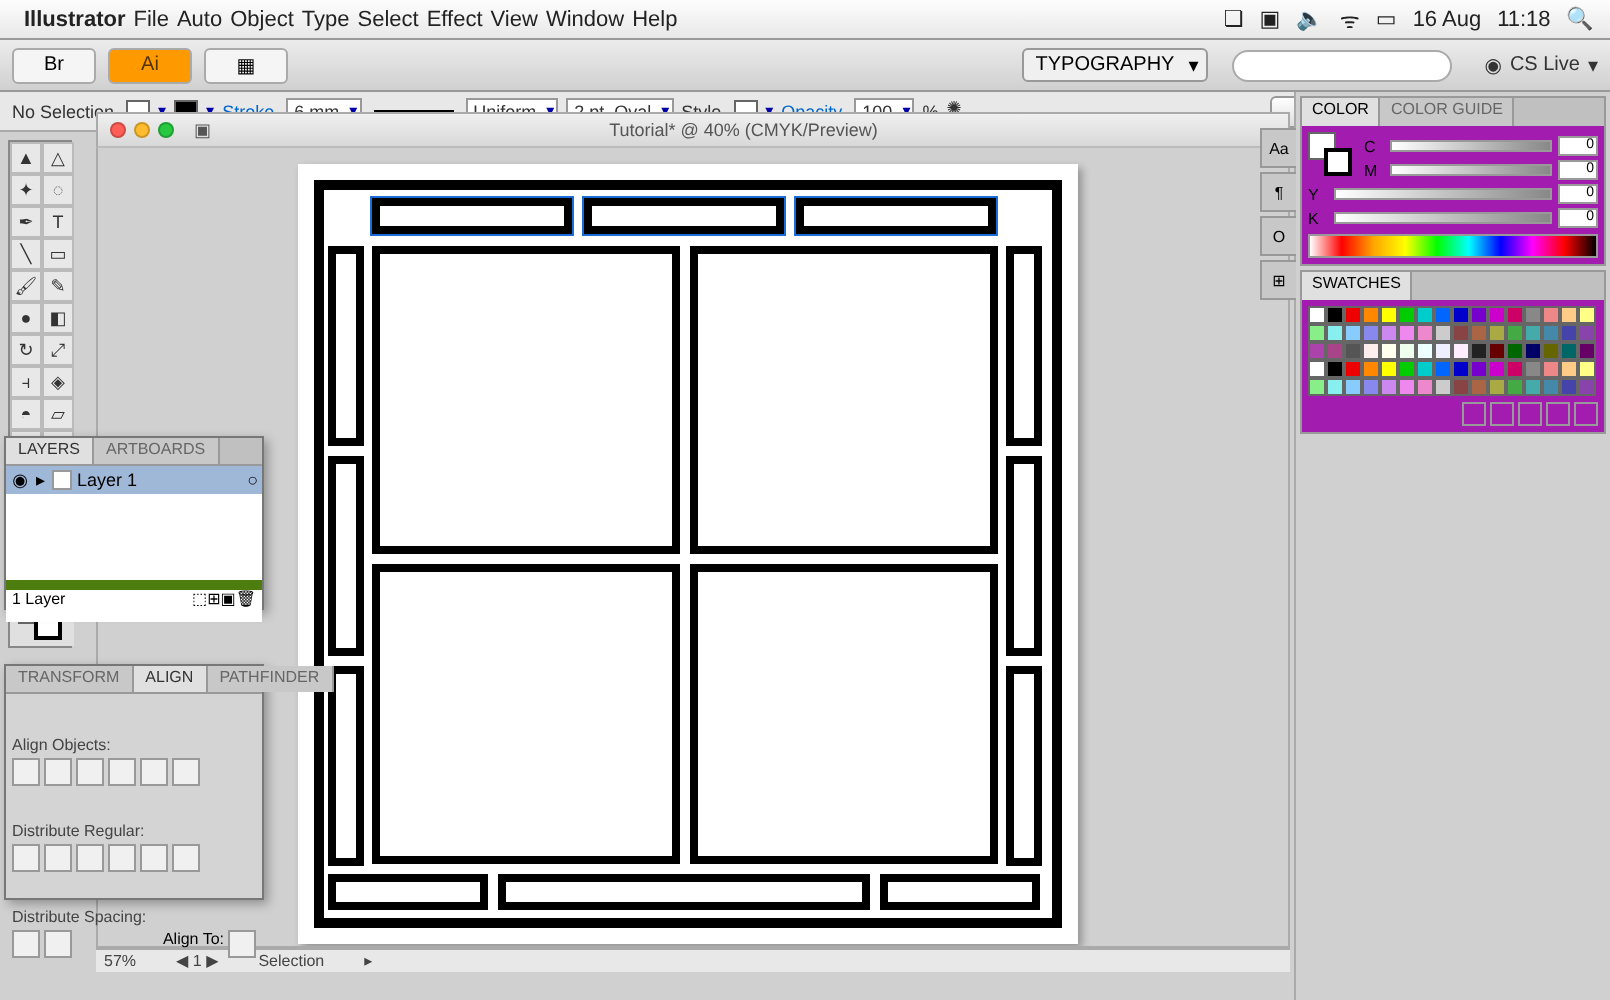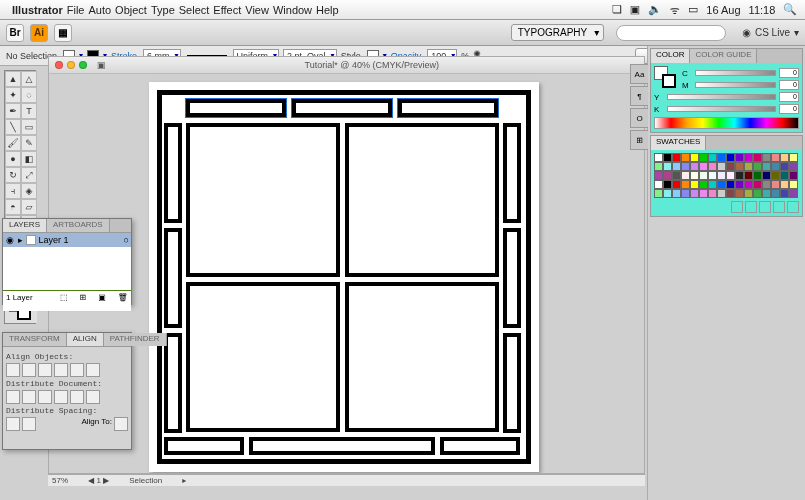--- a/index.html
+++ b/index.html
@@ -7,21 +7,21 @@
 
 
 .mac-menubar { height: 20px; background: linear-gradient(#fdfdfd, #e8e8e8); border-bottom: 1px solid #999; display: flex; align-items: center; padding: 0 8px; gap: 4px; font-size: 11px; color: #222; }
 .mac-menubar .apple { font-size: 13px; }
 .mac-menubar .spacer { flex: 1; }
 .mac-menubar .status { display: flex; align-items: center; gap: 8px; }
 .mac-menubar .status span { display: inline-flex; align-items: center; }
 
 
 .app-toolbar { height: 26px; background: linear-gradient(#ececec, #d0d0d0); border-bottom: 1px solid #999; display: flex; align-items: center; padding: 0 6px; gap: 6px; }
-.app-toolbar .icon-btn { width: 18px; height: 18px; border: 1px solid #aaa; border-radius: 3px; background: #f5f5f5; display: inline-flex; align-items: center; justify-content: center; font-size: 10px; font-weight: bold; }
+.app-toolbar .icon-btn { width: 42px; height: 18px; border: 1px solid #aaa; border-radius: 3px; background: #f5f5f5; display: inline-flex; align-items: center; justify-content: center; font-size: 10px; }
 .workspace-drop { margin-left: auto; border: 1px solid #999; background: #f0f0f0; padding: 2px 16px 2px 6px; font-size: 10px; position: relative; border-radius: 3px; }
 .workspace-drop::after { content: "▾"; position: absolute; right: 4px; }
 .search-box { width: 110px; height: 16px; border: 1px solid #aaa; border-radius: 8px; background: #fff; margin-left: 6px; }
 .cslive { margin-left: 10px; display: flex; align-items: center; gap: 4px; font-size: 10px; color: #333; }
 
 
 .control-bar { height: 20px; background: #e8e8e8; border-bottom: 1px solid #aaa; display: flex; align-items: center; padding: 0 6px; gap: 4px; font-size: 9px; color: #333; }
 .control-bar .label { margin-right: 2px; }
 .control-bar .drop { border: 1px solid #999; background: #fff; padding: 1px 10px 1px 3px; position: relative; font-size: 9px; }
 .control-bar .drop::after { content: "▾"; position: absolute; right: 1px; font-size: 8px; color: #00a; }
@@ -53,33 +53,33 @@
 
 .panel { position: absolute; background: #d4d4d4; border: 1px solid #777; box-shadow: 2px 2px 5px rgba(0,0,0,0.3); font-size: 9px; }
 .panel .tabs { display: flex; background: #c0c0c0; height: 14px; border-bottom: 1px solid #999; }
 .panel .tab { padding: 1px 6px; background: #e0e0e0; border-right: 1px solid #999; font-size: 8px; color: #333; }
 .panel .tab.inactive { background: #c8c8c8; color: #666; }
 .panel .body { padding: 3px; }
 
 .layers-panel { left: 2px; top: 218px; width: 130px; height: 87px; }
 .layers-panel .layer-row { display: flex; align-items: center; background: #9fb8d8; height: 14px; gap: 3px; padding: 0 2px; }
 .layers-panel .eye { width: 10px; text-align: center; }
-.layers-panel .foot { position: absolute; bottom: 0; left: 0; right: 0; height: 14px; border-top: 1px solid #4d7c0f; display: flex; align-items: center; padding: 0 3px; font-size: 8px; gap: 12px; }
+.layers-panel .foot { position: absolute; bottom: 0; left: 0; right: 0; height: 14px; border-top: 5px solid #4d7c0f; display: flex; align-items: center; padding: 0 3px; font-size: 8px; gap: 0; }
 
 .align-panel { left: 2px; top: 332px; width: 130px; height: 118px; }
 .align-panel .row { display: flex; gap: 2px; margin: 2px 0; }
 .align-panel .ibtn { width: 14px; height: 14px; border: 1px solid #999; background: #f0f0f0; }
-.align-panel .lbl { font-size: 8px; color: #444; margin-top: 2px; font-family: Liberation Mono, monospace; }
+.align-panel .lbl { font-size: 8px; color: #444; margin-top: 18px; }
 
 
 .right-dock { position: absolute; right: 0; top: 46px; bottom: 0; width: 158px; background: #d0d0d0; border-left: 1px solid #aaa; }
 .dock-tabs { position: absolute; left: -18px; top: 18px; width: 18px; display: flex; flex-direction: column; gap: 2px; }
 .dock-tabs .dtab { width: 18px; height: 20px; background: #c8c8c8; border: 1px solid #999; border-right: none; font-size: 8px; display: flex; align-items: center; justify-content: center; }
 
-.rpanel { border: 1px solid #999; margin: 2px; background: #5eead4; }
+.rpanel { border: 1px solid #999; margin: 2px; background: #a21caf; }
 .rpanel .tabs { display: flex; height: 14px; background: #c0c0c0; }
 .rpanel .tab { padding: 1px 5px; font-size: 8px; background: #e0e0e0; border-right: 1px solid #999; }
 .rpanel .tab.inactive { background: #c8c8c8; color: #666; }
 .rpanel .body { padding: 3px; font-size: 9px; }
 
 .color-sliders .row { display: flex; align-items: center; gap: 3px; margin: 2px 0; }
 .color-sliders .row span { width: 10px; font-size: 8px; }
 .color-sliders .slider { flex: 1; height: 6px; background: linear-gradient(to right, #fff, #888); border: 1px solid #999; }
 .color-sliders .val { width: 20px; height: 10px; border: 1px solid #999; background: #fff; font-size: 7px; text-align: right; padding-right: 1px; }
 .spectrum { height: 12px; background: linear-gradient(to right, #fff, red, orange, yellow, lime, cyan, blue, magenta, red, #000); margin-top: 3px; border: 1px solid #999; }
@@ -264,21 +264,21 @@
   <div class="body">
     <div class="lbl">Align Objects:</div>
     <div class="row">
       <div class="ibtn"></div>
       <div class="ibtn"></div>
       <div class="ibtn"></div>
       <div class="ibtn"></div>
       <div class="ibtn"></div>
       <div class="ibtn"></div>
     </div>
-    <div class="lbl">Distribute Document:</div>
+    <div class="lbl">Distribute Regular:</div>
     <div class="row">
       <div class="ibtn"></div>
       <div class="ibtn"></div>
       <div class="ibtn"></div>
       <div class="ibtn"></div>
       <div class="ibtn"></div>
       <div class="ibtn"></div>
     </div>
     <div class="lbl">Distribute Spacing:</div>
     <div class="row">

